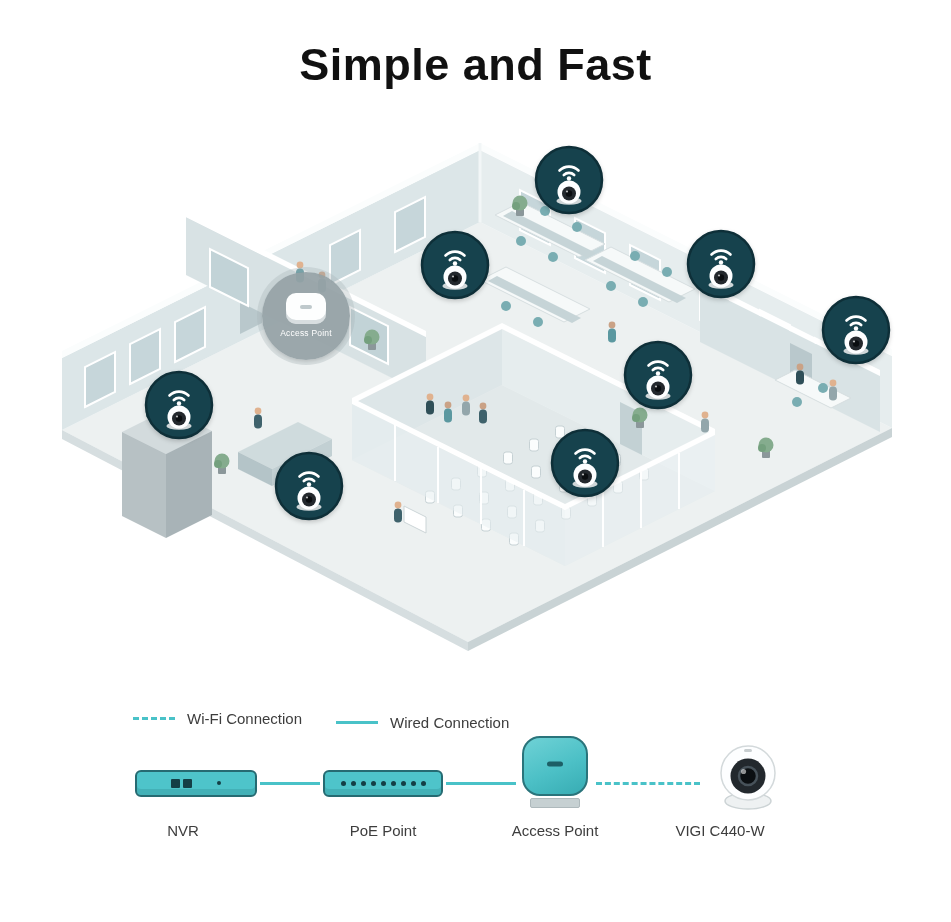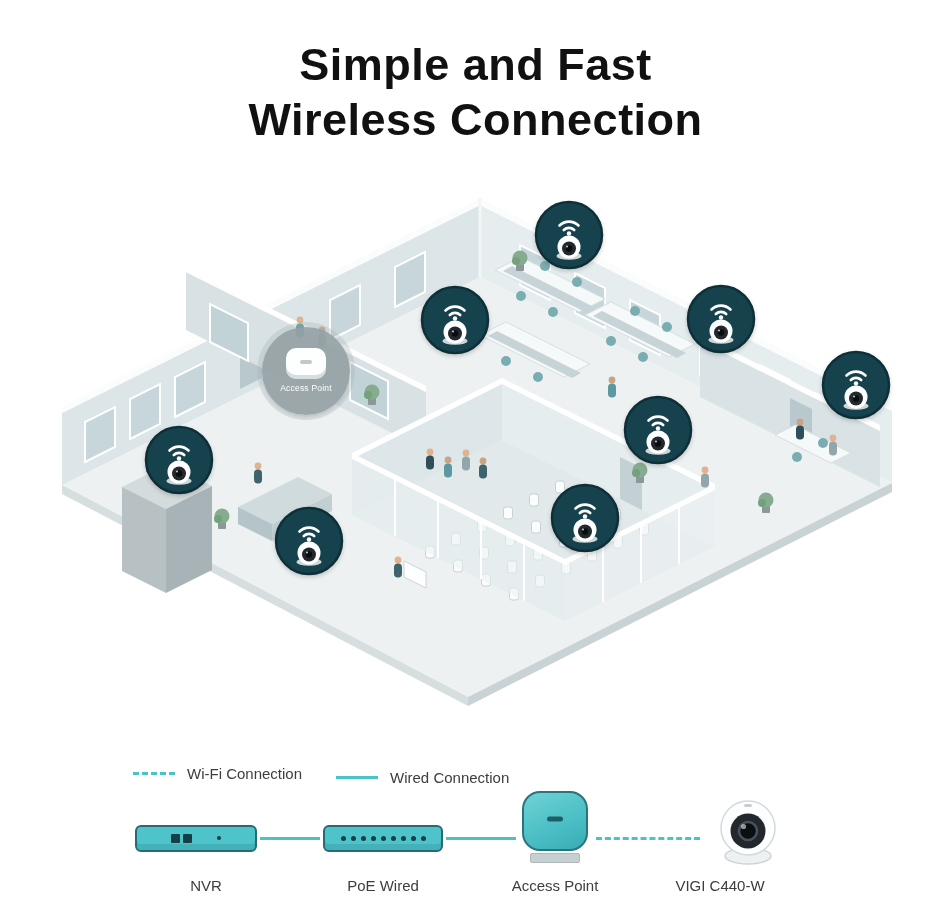--- a/index.html
+++ b/index.html
@@ -44,21 +44,21 @@
   .c3{left:596px;top:112px;width:104px;}
   .ap-device{position:absolute;left:520px;top:66px;width:70px;display:flex;flex-direction:column;align-items:center;}
   .ap-body{width:66px;height:60px;border-radius:18px;box-sizing:border-box;
            background:linear-gradient(155deg,#6fd2d6 0%,#4cc0c6 55%,#37acb3 100%);
            border:2px solid #2a747b;position:relative;}
   .ap-body:after{content:"";position:absolute;left:50%;top:46%;width:16px;height:5px;
            background:#1d5f66;border-radius:3px;transform:translate(-50%,-50%);}
   .ap-base{width:48px;height:8px;background:#c6d0d2;border:1px solid #aeb9bc;border-radius:2px;margin-top:2px;}
   .legend-cam{position:absolute;left:705px;top:70px;}
   .dev-label{position:absolute;top:152px;transform:translateX(-50%);font-size:15px;color:#3d3d3d;white-space:nowrap;}
-  .lab-nvr{left:206px;} .lab-poe{left:383px;} .lab-ap{left:555px;} .lab-cam{left:720px;}
+  .lab-nvr{left:183px;} .lab-poe{left:383px;} .lab-ap{left:555px;} .lab-cam{left:720px;}
 </style>
 </head>
 <body>
 
 <svg width="0" height="0" style="position:absolute">
   <defs>
     <g id="sym-cam-badge">
       <circle cx="35" cy="35" r="33" fill="#16424d" stroke="#0e2f38" stroke-width="2.5"></circle>
       <path d="M25.5,25.5 a13.5,13.5 0 0 1 19,0" stroke="#fff" stroke-width="2.6" fill="none" stroke-linecap="round"></path>
       <path d="M29.8,30 a7.5,7.5 0 0 1 10.4,0" stroke="#fff" stroke-width="2.6" fill="none" stroke-linecap="round"></path>
@@ -75,21 +75,20 @@
       <circle cx="43" cy="36" r="17.5" fill="#22282d"></circle>
       <circle cx="43" cy="36" r="9" fill="#0b0f12" stroke="#47525a" stroke-width="2.5"></circle>
       <circle cx="38.5" cy="31.5" r="2.6" fill="#ffffff" opacity="0.55"></circle>
       <rect x="39" y="9" width="8" height="3" rx="1.5" fill="#c8ced0"></rect>
     </g>
   </defs>
 </svg>
 
 <div class="title">
   <span>Simple and Fast</span>
-  <span>Wireless Connection</span>
 </div>
 
 <div class="illustration">
   <svg class="scene" width="951" height="540" viewBox="0 0 951 540">
 
     <polygon points="62,300 480,92 892,298 468,512" fill="#edf1f1"></polygon>
     <polygon points="502,255 715,361 565,436 352,330" fill="#e2e9ea"></polygon>
 
     <polygon points="892,298 468,512 468,521 892,307" fill="#c9d3d5"></polygon>
     <polygon points="62,300 468,512 468,521 62,309" fill="#d6dee0"></polygon>
@@ -356,16 +355,16 @@
   <div class="ap-device">
     <div class="ap-body"></div>
     <div class="ap-base"></div>
   </div>
   <div class="conn c3 dashed"></div>
   <svg class="legend-cam" width="86" height="72" viewBox="0 0 86 72">
       <use href="#sym-cam-legend"></use>
     </svg>
 
   <div class="dev-label lab-nvr">NVR</div>
-  <div class="dev-label lab-poe">PoE Wired</div>
+  <div class="dev-label lab-poe">PoE Point</div>
   <div class="dev-label lab-ap">Access Point</div>
   <div class="dev-label lab-cam">VIGI C440-W</div>
 </div>
 
 </body></html>

